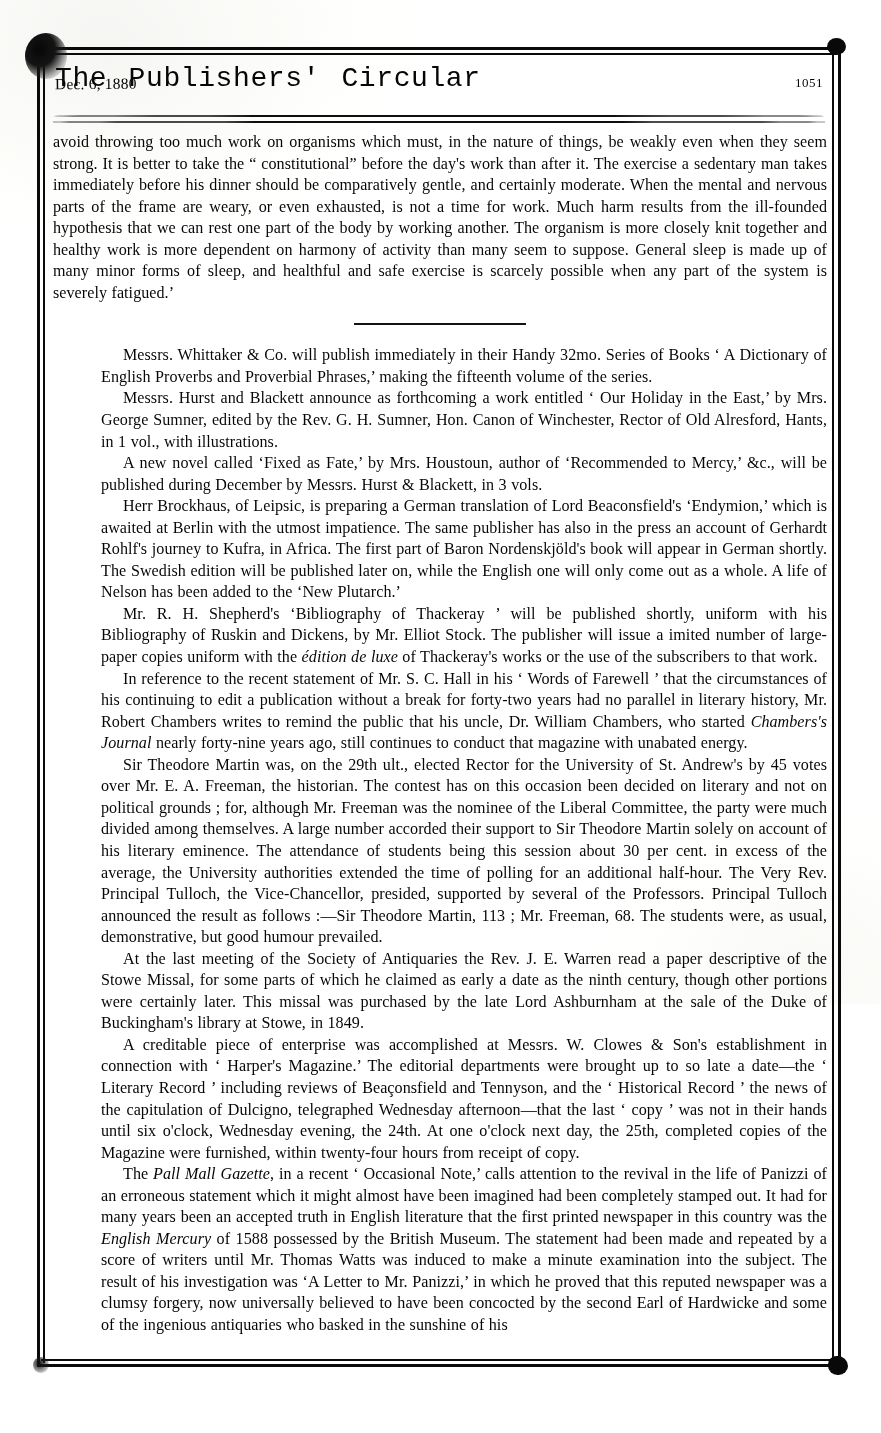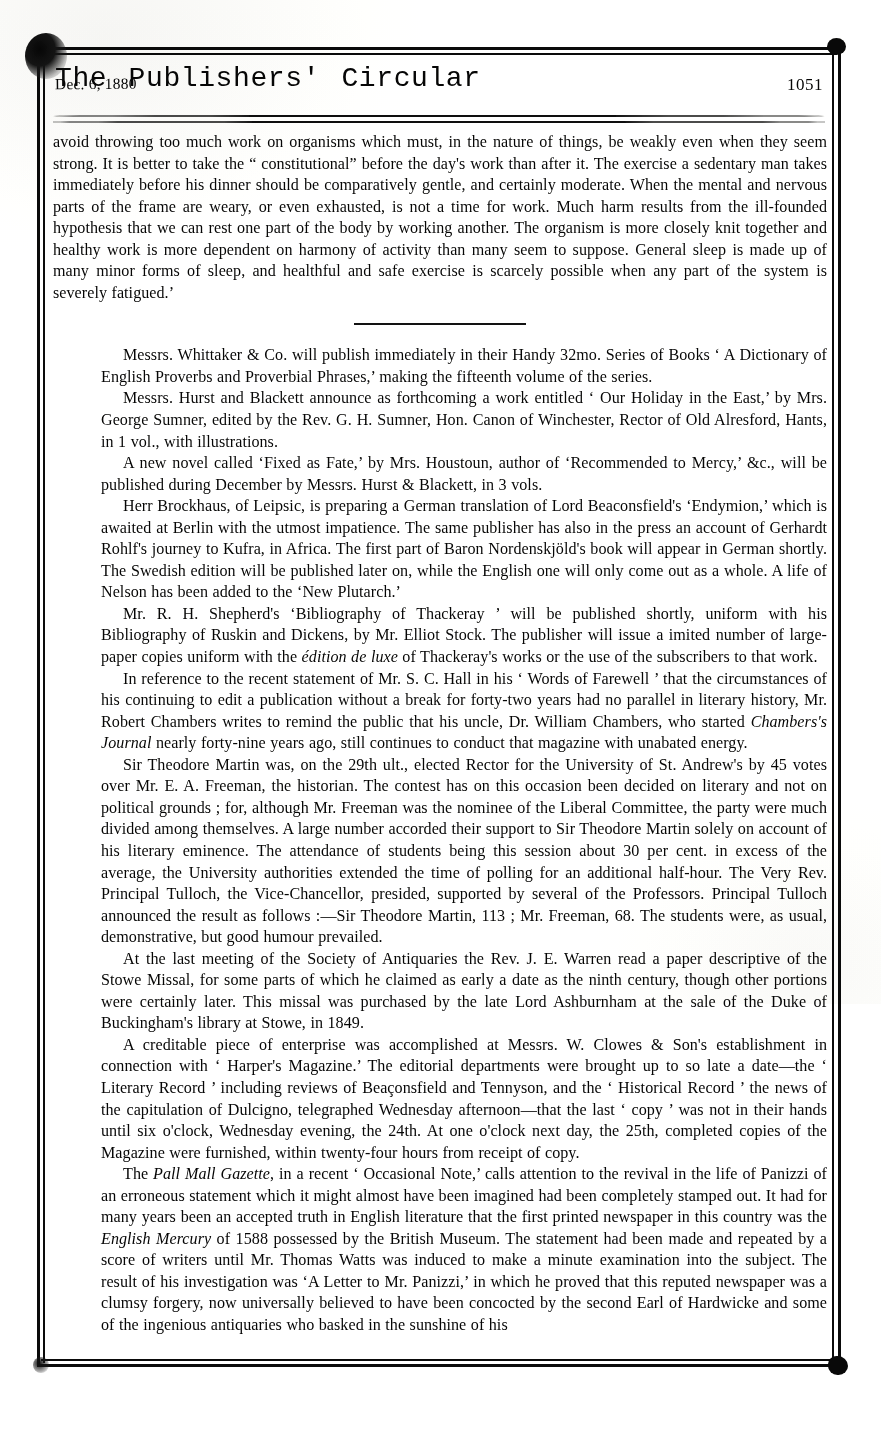--- a/index.html
+++ b/index.html
@@ -106,21 +106,21 @@
     text-align: left;
     font-size: 28px;
     letter-spacing: 0.6px;
     word-spacing: 4px;
     font-family: Liberation Mono, monospace;
   }
   .head-folio {
     position: absolute;
     right: 0px;
     top: 12px;
-    font-size: 17px;
+    font-size: 13px;
     letter-spacing: 0.5px;
   }
 
   
   .head-rule {
     position: absolute;
     left: 16px;
     top: 68px;
     width: 772px;
     height: 9px;

